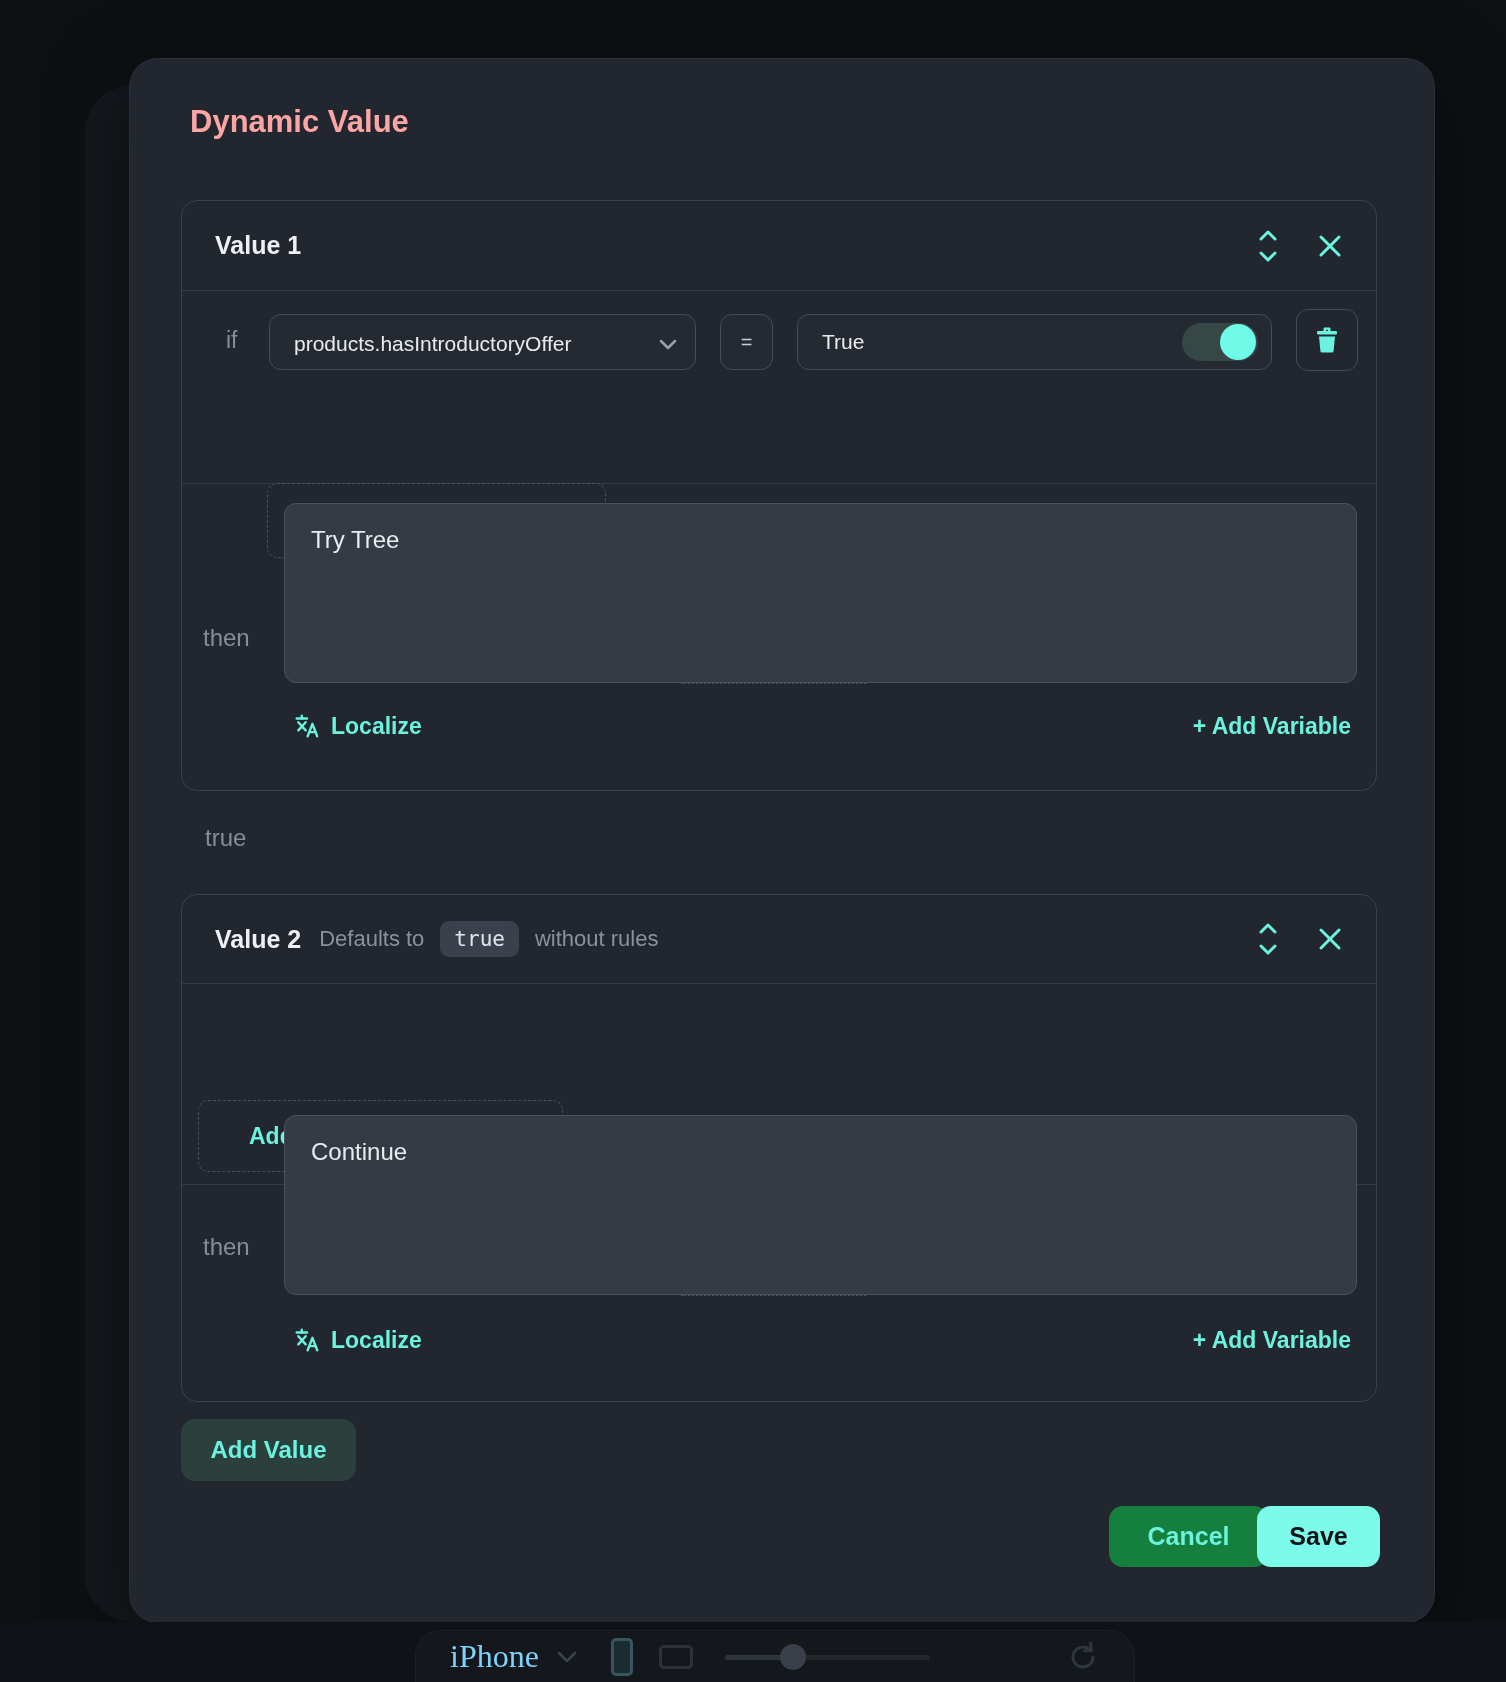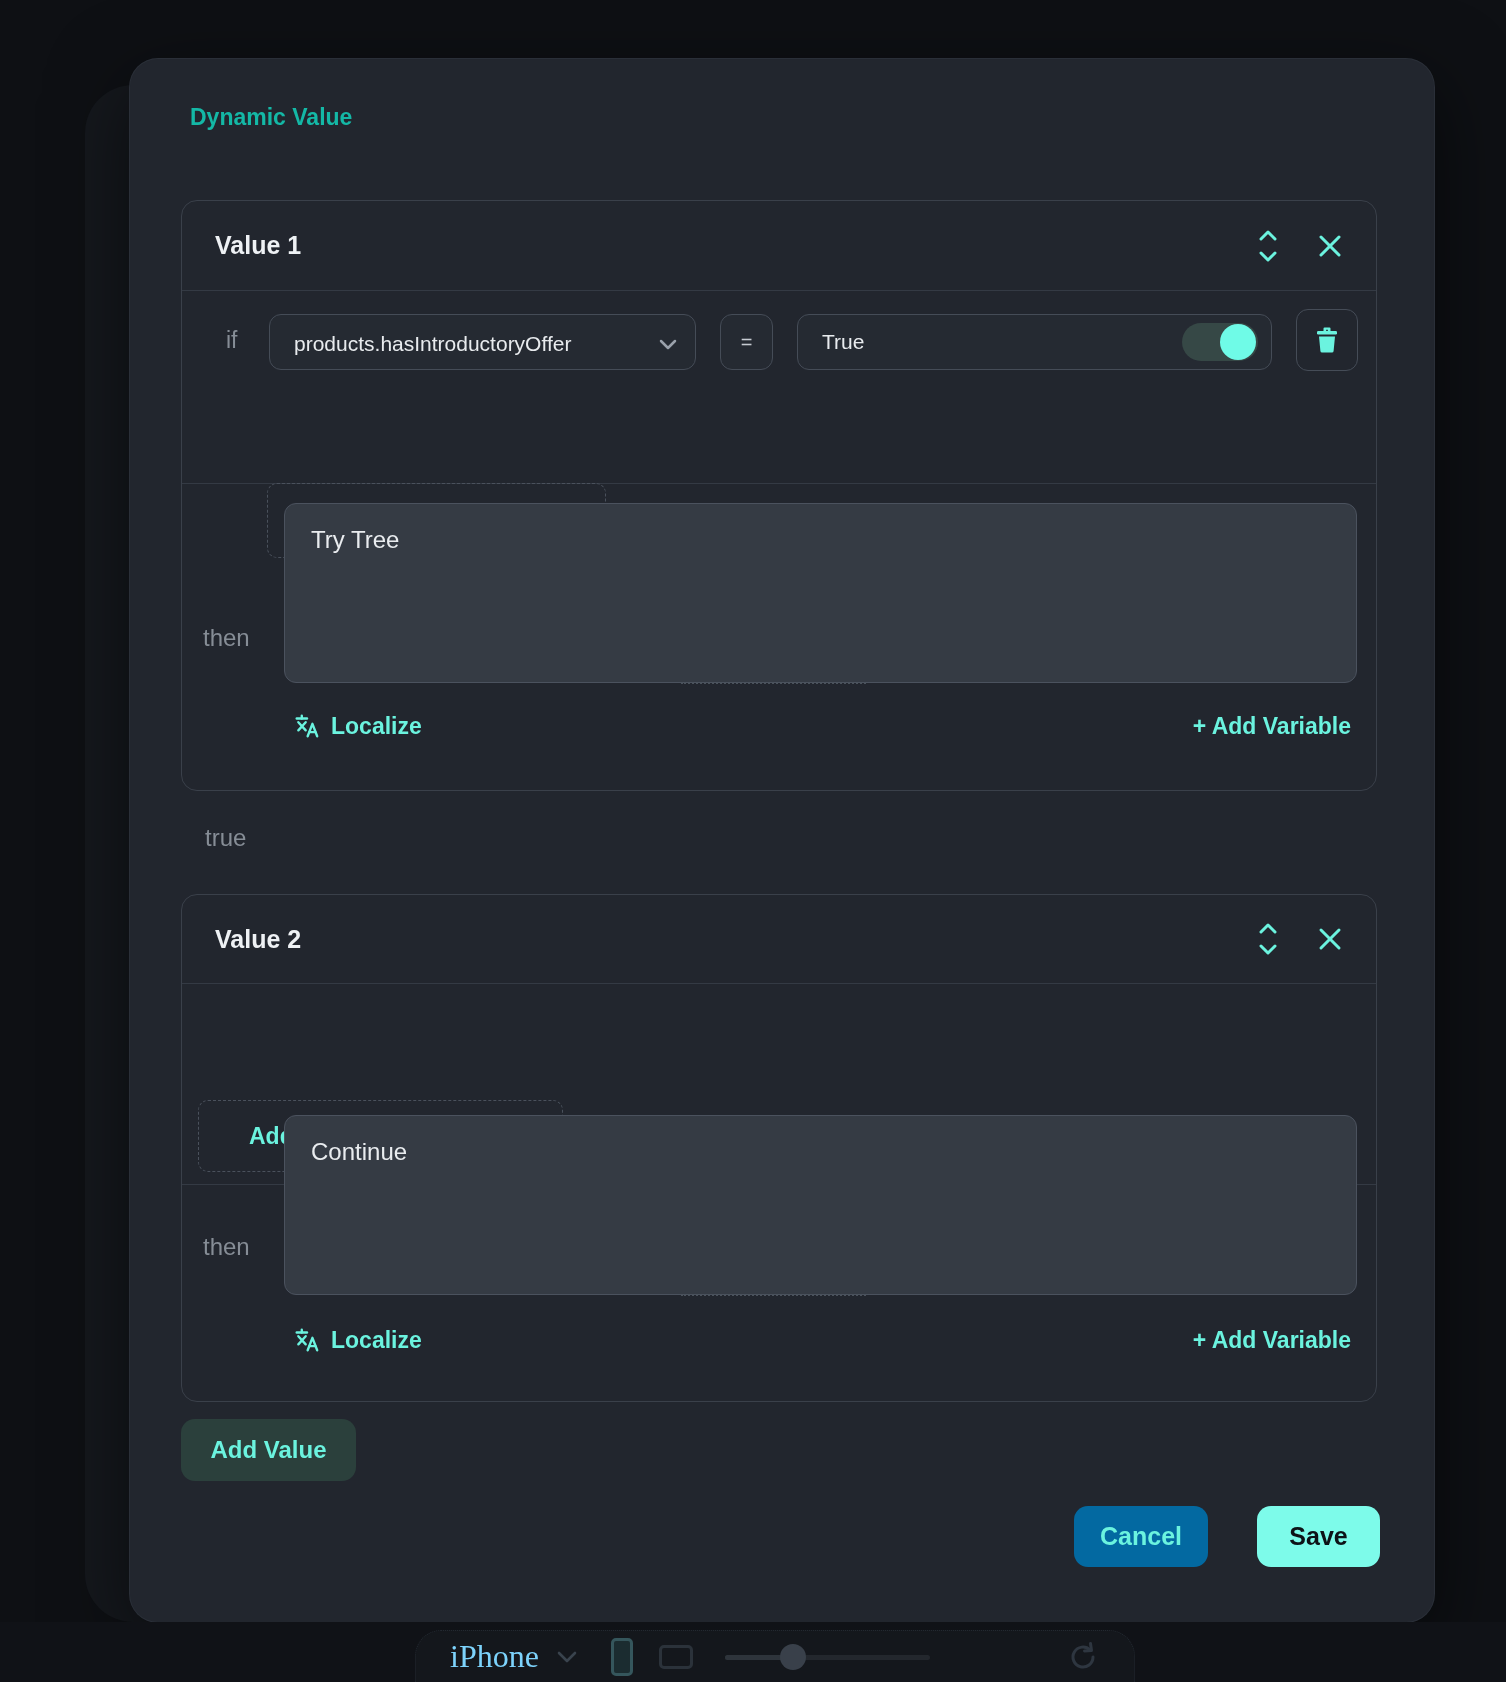--- a/index.html
+++ b/index.html
@@ -4,21 +4,21 @@
 <style>
   html,body{margin:0;padding:0;background:#0b0d11;}
   .stage{position:relative;width:1506px;height:1682px;background:#0e1014;overflow:hidden;
          font-family:"Liberation Sans",sans-serif;color:#e9ecef;}
   .backdrop{position:absolute;left:85px;top:85px;width:1336px;height:1537px;
             background:#15181d;border-radius:48px;}
   
   .modal{position:absolute;left:130px;top:59px;width:1304px;height:1563px;
          background:#22262e;border-radius:28px;
          box-shadow:0 0 0 1px #2a2f38,0 24px 80px rgba(0,0,0,.55);}
-  .modal-title{position:absolute;left:60px;top:45px;font-size:23px;font-weight:700;color:#14b8a6;}
+  .modal-title{position:absolute;left:60px;top:45px;font-size:31px;font-weight:700;color:#fca5a5;}
   .panel{position:absolute;left:51px;width:1196px;border:1px solid #3a404a;border-radius:16px;box-sizing:border-box;margin-top:10px;}
   .panel-1{top:131px;height:591px;}
   .panel-2{top:825px;height:508px;}
   .panel-header{display:flex;align-items:center;height:90px;padding:0 33px;box-sizing:border-box;
                 border-bottom:1px solid #343a44;}
   .panel-2 .panel-header{height:89px;}
   .panel-name{font-size:25px;font-weight:600;color:#eef1f4;}
   .defaults-wrap{display:flex;align-items:center;gap:16px;margin-left:18px;}
   .muted{color:#8b919a;}
   .defaults-text{font-size:22px;}
@@ -61,22 +61,22 @@
   .resize-dots{position:absolute;left:37%;bottom:-1px;width:185px;border-top:2px dotted #4a525c;}
   .meta-row{position:absolute;left:0;width:100%;height:50px;display:flex;align-items:center;
             justify-content:space-between;padding:0 25px 0 112px;box-sizing:border-box;}
   .p1-meta{top:500px;}
   .p2-meta{top:420px;}
   .localize{display:flex;align-items:center;gap:11px;}
   
   .else-label{position:absolute;left:75px;top:765px;font-size:24px;color:#868d96;}
   .add-value-btn{position:absolute;left:51px;top:1360px;width:175px;height:62px;border:none;border-radius:14px;
       background:#2b403c;color:#6bf3df;font-family:"Liberation Sans",sans-serif;font-size:24px;font-weight:700;cursor:pointer;}
-  .cancel-btn{position:absolute;left:944px;top:1447px;width:134px;height:61px;border:none;border-radius:14px;
-      background:#0369a1;color:#6bf3df;font-family:"Liberation Sans",sans-serif;font-size:25px;font-weight:700;cursor:pointer;}
+  .cancel-btn{position:absolute;left:979px;top:1447px;width:159px;height:61px;border:none;border-radius:14px;
+      background:#15803d;color:#6bf3df;font-family:"Liberation Sans",sans-serif;font-size:25px;font-weight:700;cursor:pointer;}
   .save-btn{position:absolute;left:1127px;top:1447px;width:123px;height:61px;border:none;border-radius:14px;
       background:#7dfbea;color:#0d1217;font-family:"Liberation Sans",sans-serif;font-size:25px;font-weight:700;cursor:pointer;}
   
   .bottom-strip{position:absolute;left:0;top:1622px;width:1506px;height:60px;background:#101217;}
   .device-toolbar{position:absolute;left:415px;top:8px;width:720px;height:52px;background:#14171c;
       border:1px dotted #232931;border-bottom:none;border-radius:26px 26px 0 0;
       display:flex;align-items:center;padding:0 34px;box-sizing:border-box;}
   .device-label{font-size:32px;color:#7dd3fc;font-family:Liberation Serif, serif;}
   .device-chevron{margin-left:18px;display:flex;}
   .phone-portrait{margin-left:34px;width:16px;height:32px;border:3px solid #35565c;border-radius:5px;background:#1b2c30;cursor:pointer;}
@@ -166,20 +166,25 @@
         </button>
         <button class="link-btn">+ Add Variable</button>
       </div>
     </div>
 
     <span class="else-label">true</span>
 
     <div class="panel panel-2">
       <div class="panel-header">
         <span class="panel-name">Value 2</span>
+        <span class="defaults-wrap">
+          <span class="muted defaults-text">Defaults to</span>
+          <span class="code-pill">true</span>
+          <span class="muted defaults-text">without rules</span>
+        </span>
         <span class="header-actions">
           <button class="icon-btn">
             <svg width="22" height="36" viewBox="0 0 22 36" fill="none" stroke="#6bf3df" stroke-width="3" stroke-linecap="round" stroke-linejoin="round">
               <polyline points="4,11 11,4 18,11"></polyline>
                 <polyline points="4,25 11,32 18,25"></polyline>
             </svg>
           </button>
           <button class="icon-btn">
             <svg width="26" height="26" viewBox="0 0 26 26" fill="none" stroke="#6bf3df" stroke-width="3" stroke-linecap="round">
               <line x1="4" y1="4" x2="22" y2="22"></line>

